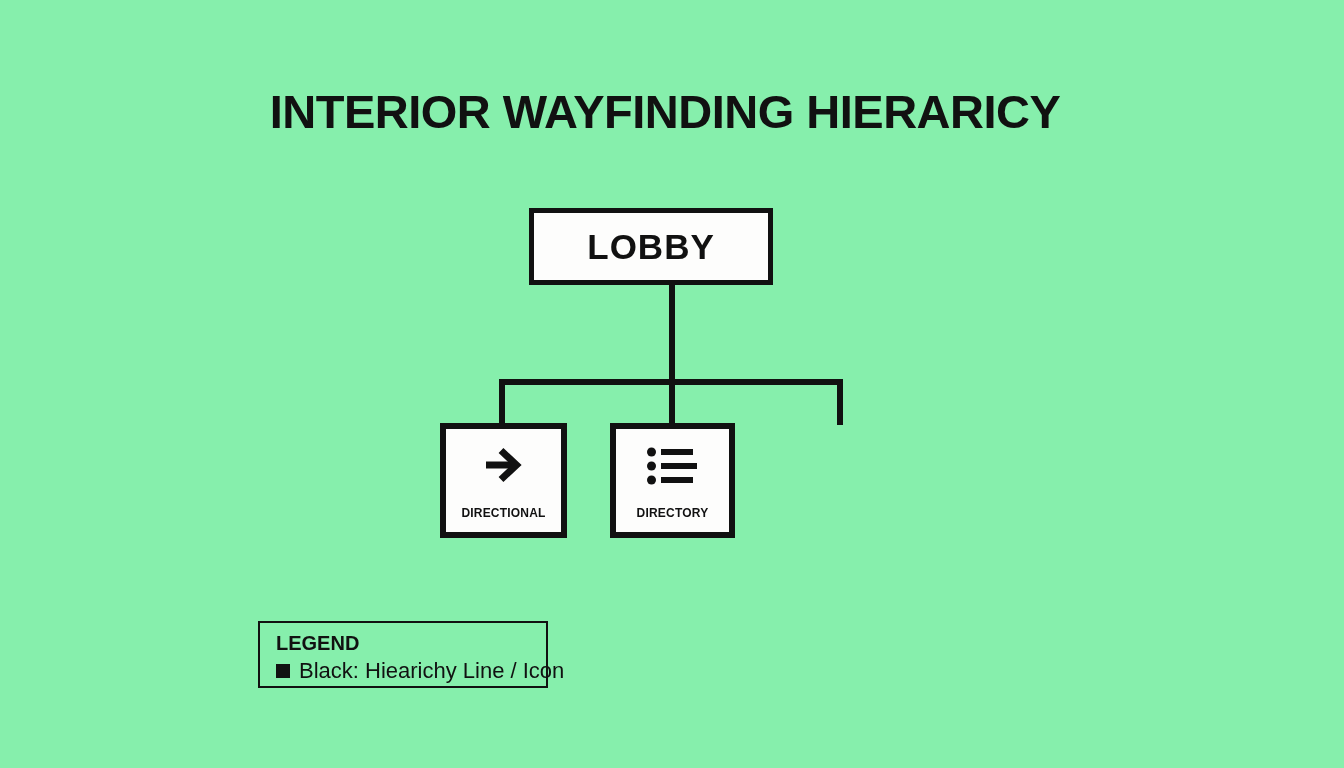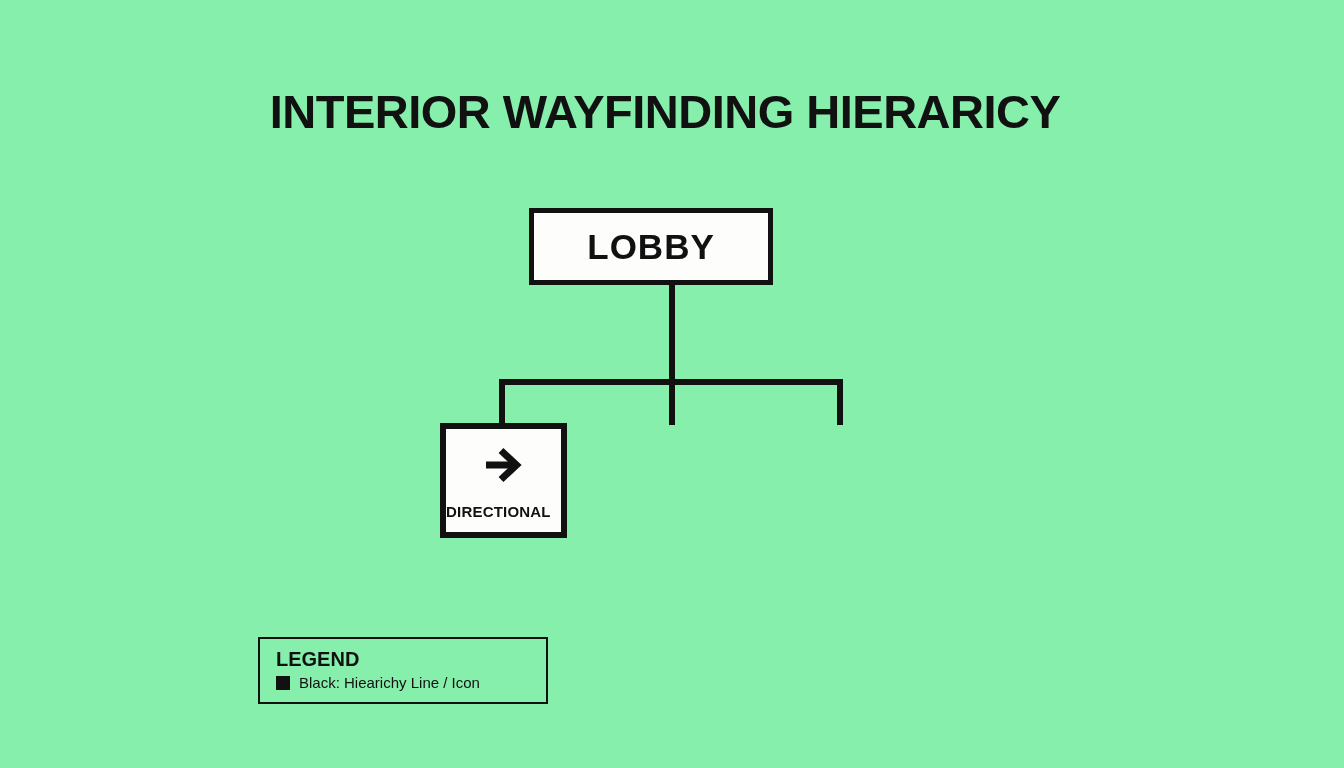--- a/index.html
+++ b/index.html
@@ -83,49 +83,49 @@
     line-height: 0;
   }
   .node-directory .icon { top: 18px; }
   .node-room .icon      { top: 13px; }
 
   .node-child .child-label {
     position: absolute;
     bottom: 12px;
     left: 0;
     width: 100%;
-    font-size: 15px;
+    text-align: center;
+    font-size: 12px;
     font-weight: bold;
     letter-spacing: 0.2px;
     white-space: nowrap;
   }
 
   
   .legend {
     position: absolute;
     left: 258px;
     top: 621px;
     width: 290px;
     height: 67px;
     box-sizing: border-box;
     border: 2px solid #111111;
     background: transparent;
     padding: 8px 6px 0 16px;
-    margin-top: 16px;
   }
   .legend-title {
     font-size: 20px;
     font-weight: bold;
     line-height: 1.2;
   }
   .legend-item {
     display: flex;
     align-items: center;
     margin-top: 3px;
-    font-size: 15px;
+    font-size: 22px;
     white-space: nowrap;
   }
   .legend-swatch {
     display: inline-block;
     width: 14px;
     height: 14px;
     background: #111111;
     margin-right: 9px;
     flex: none;
   }
@@ -149,20 +149,33 @@
   <div class="node-child node-directional">
     <span class="icon">
       <svg width="44" height="40" viewBox="0 0 44 40">
         <line x1="4" y1="20" x2="31" y2="20" stroke="#111111" stroke-width="7"></line>
         <path d="M19 5.5 L34.5 20 L19 34.5" fill="none" stroke="#111111" stroke-width="7"></path>
       </svg>
     </span>
     <span class="child-label">DIRECTIONAL</span>
   </div>
 
+  <div class="node-child node-directory">
+    <span class="icon">
+      <svg width="54" height="38" viewBox="0 0 54 38">
+        <circle cx="5.5" cy="5" r="4.5" fill="#111111"></circle>
+        <circle cx="5.5" cy="19" r="4.5" fill="#111111"></circle>
+        <circle cx="5.5" cy="33" r="4.5" fill="#111111"></circle>
+        <line x1="15" y1="5" x2="47" y2="5" stroke="#111111" stroke-width="6"></line>
+        <line x1="15" y1="19" x2="51" y2="19" stroke="#111111" stroke-width="6"></line>
+        <line x1="15" y1="33" x2="47" y2="33" stroke="#111111" stroke-width="6"></line>
+      </svg>
+    </span>
+    <span class="child-label">DIRECTORY</span>
+  </div>
 
 
   <div class="legend">
     <div class="legend-title">LEGEND</div>
     <div class="legend-item">
       <span class="legend-swatch"></span>
       <span>Black: Hiearichy Line / Icon</span>
     </div>
   </div>
 

